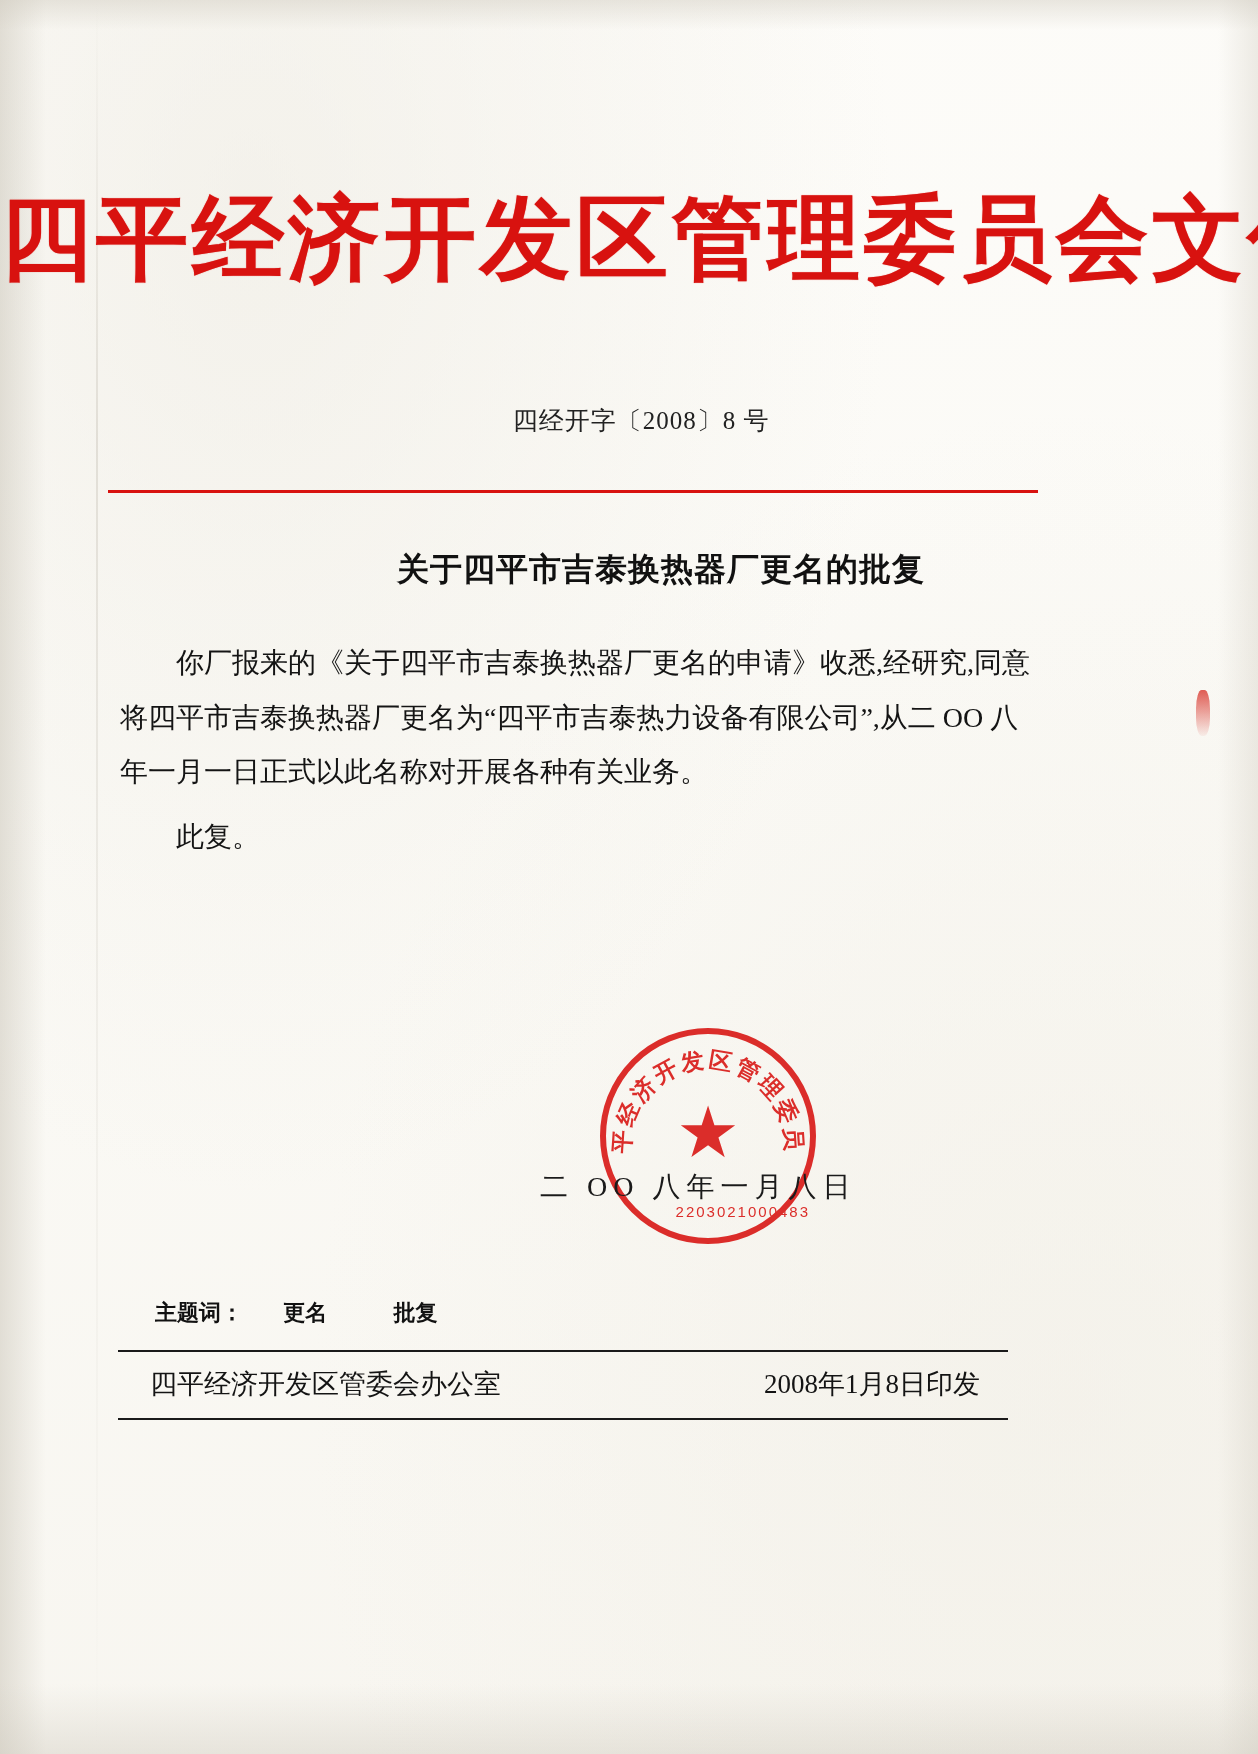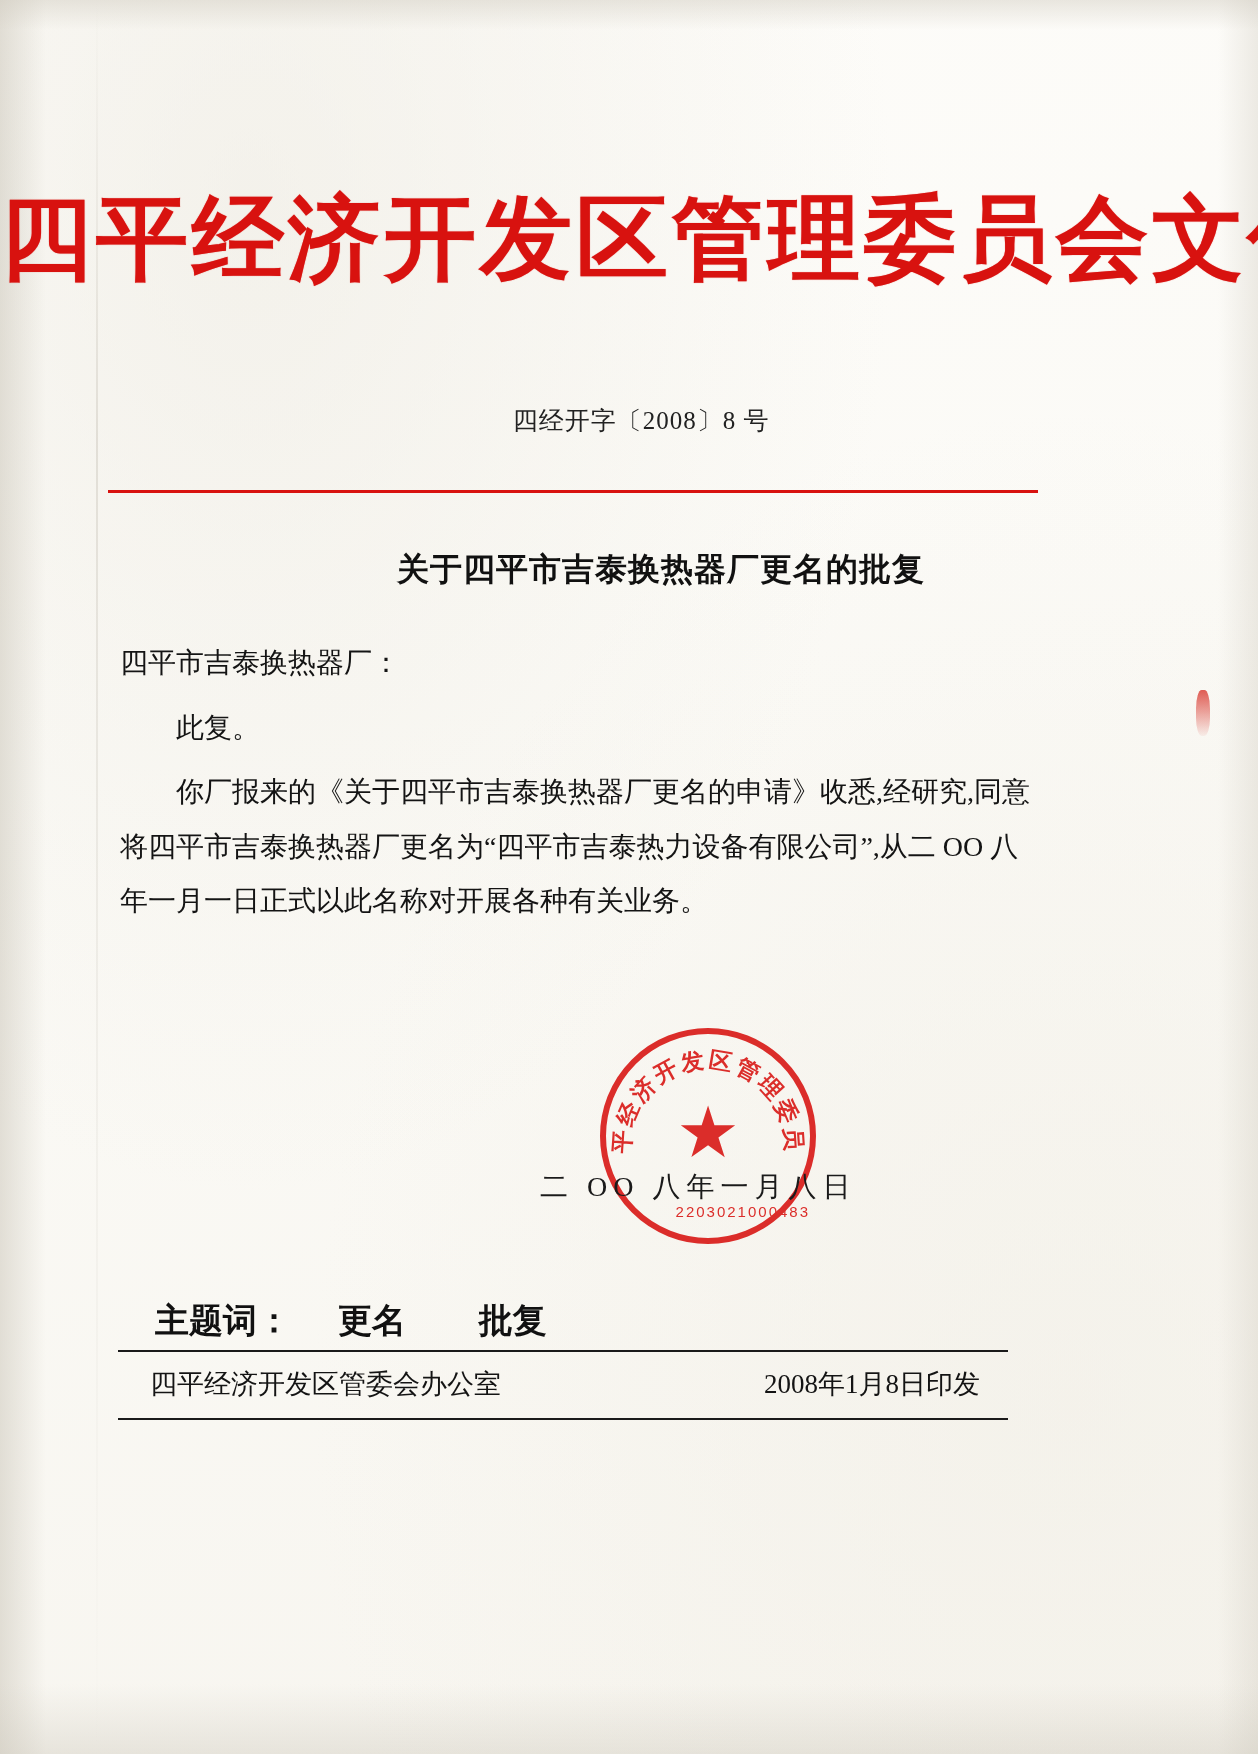--- a/index.html
+++ b/index.html
@@ -179,21 +179,21 @@
     letter-spacing: 6px;
     margin-top: 16px;
   }
 
   .keywords {
     position: absolute;
     top: 1298px;
     left: 155px;
     font-family: "Liberation Sans", "DejaVu Sans", sans-serif;
     font-weight: bold;
-    font-size: 34px;
+    font-size: 22px;
     color: #111;
   }
   .keywords .kw-gap1 { display:inline-block; width: 28px; }
   .keywords .kw-gap2 { display:inline-block; width: 54px; }
 
   .rule-1 {
     position: absolute;
     top: 1350px;
     left: 118px;
     width: 890px;
@@ -256,23 +256,22 @@
 
   <div class="doc-header">四平经济开发区管理委员会文件</div>
 
   <div class="doc-number">四经开字〔2008〕8 号</div>
 
   <div class="red-rule"></div>
 
   <div class="doc-title">关于四平市吉泰换热器厂更名的批复</div>
 
   <div class="body-block">
-    <p>四平市吉泰换热器厂：</p>
+    <p class="indent2">你厂报来的《关于四平市吉泰换热器厂更名的申请》收悉,经研究,同意将四平市吉泰换热器厂更名为“四平市吉泰热力设备有限公司”,从二 OO 八年一月一日正式以此名称对开展各种有关业务。</p>
     <p class="indent2">此复。</p>
-    <p class="indent2">你厂报来的《关于四平市吉泰换热器厂更名的申请》收悉,经研究,同意将四平市吉泰换热器厂更名为“四平市吉泰热力设备有限公司”,从二 OO 八年一月一日正式以此名称对开展各种有关业务。</p>
   </div>
 
   <div class="seal">
     <div class="seal-arc-text">
       <svg viewBox="0 0 204 204" xmlns="http://www.w3.org/2000/svg">
         <defs>
           <path id="sealArc" d="M 24,112 A 78,78 0 0 1 180,112"></path>
         </defs>
         <text font-size="23" letter-spacing="3">
           <textPath href="#sealArc" startOffset="50%" text-anchor="middle">四平经济开发区管理委员会</textPath>

